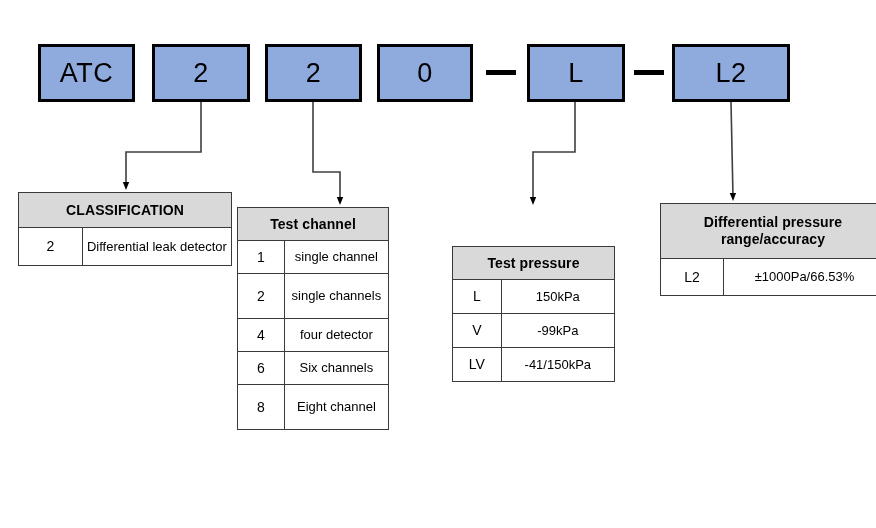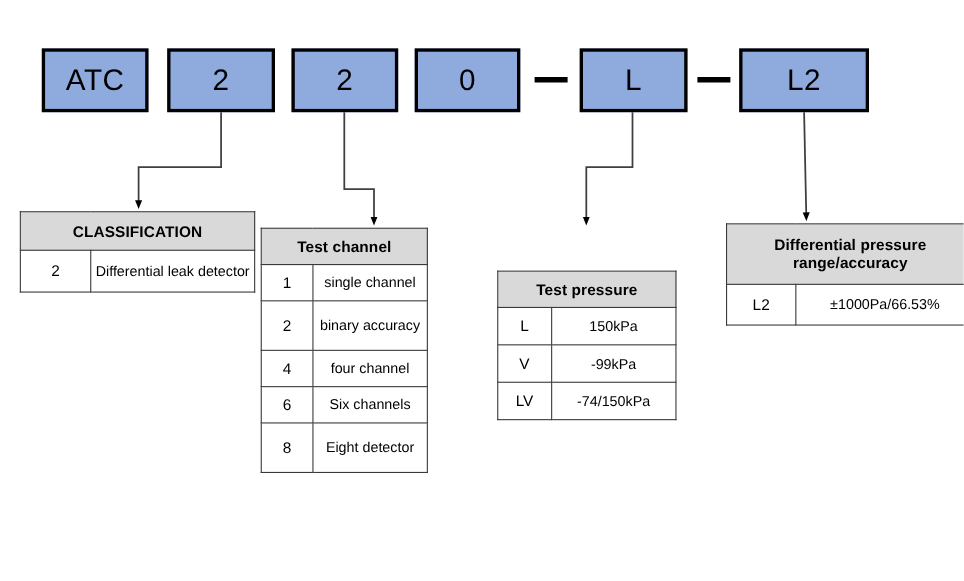--- a/index.html
+++ b/index.html
@@ -168,33 +168,33 @@
   <tbody>
       <tr>
     <th class="hdr" colspan="2">Test channel</th>
   </tr>
   <tr class="r">
     <td class="key">1</td>
     <td>single channel</td>
   </tr>
   <tr class="r2">
     <td class="key">2</td>
-    <td>binary accuracy</td>
+    <td>single channels</td>
   </tr>
   <tr class="r">
     <td class="key">4</td>
-    <td>four channel</td>
+    <td>four detector</td>
   </tr>
   <tr class="r">
     <td class="key">6</td>
     <td>Six channels</td>
   </tr>
   <tr class="r2">
     <td class="key">8</td>
-    <td>Eight detector</td>
+    <td>Eight channel</td>
   </tr>
 </tbody>
   </table>
 
 <table class="spec-table" id="table-testpressure">
   <colgroup>
       <col class="c1">
       <col class="c2">
     </colgroup>
   <tbody>
@@ -204,21 +204,21 @@
   <tr class="r">
     <td class="key">L</td>
     <td>150kPa</td>
   </tr>
   <tr class="r">
     <td class="key">V</td>
     <td>-99kPa</td>
   </tr>
   <tr class="r">
     <td class="key">LV</td>
-    <td>-74/150kPa</td>
+    <td>-41/150kPa</td>
   </tr>
 </tbody>
   </table>
 
 <table class="spec-table" id="table-diffpressure">
   <colgroup>
       <col class="c1">
       <col class="c2">
     </colgroup>
   <tbody>

